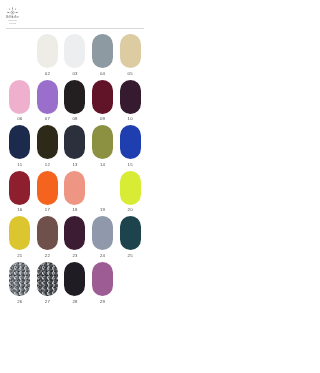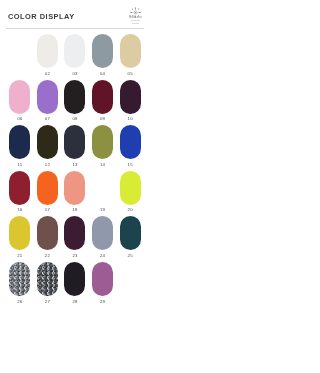--- a/index.html
+++ b/index.html
@@ -142,21 +142,20 @@
     height: 6px;
     line-height: 6px;
   }
 </style>
 </head>
 <body>
 
 <div class="page">
 
   <div class="header">
-    <div class="title">COLOR DISPLAY</div>
     <div class="brand">
       <span class="brand-mark">
         <svg width="11" height="11" viewBox="0 0 22 22" aria-hidden="true">
           <g fill="#8a8a8a">
             <circle cx="11" cy="11" r="3.1" fill="none" stroke="#8a8a8a" stroke-width="1.2"></circle>
             <circle cx="11" cy="11" r="1.1"></circle>
             <rect x="10.1" y="0.6" width="1.8" height="4.2" rx="0.5"></rect>
             <rect x="10.1" y="17.2" width="1.8" height="4.2" rx="0.5"></rect>
             <rect x="0.6" y="10.1" width="4.2" height="1.8" rx="0.5"></rect>
             <rect x="17.2" y="10.1" width="4.2" height="1.8" rx="0.5"></rect>

